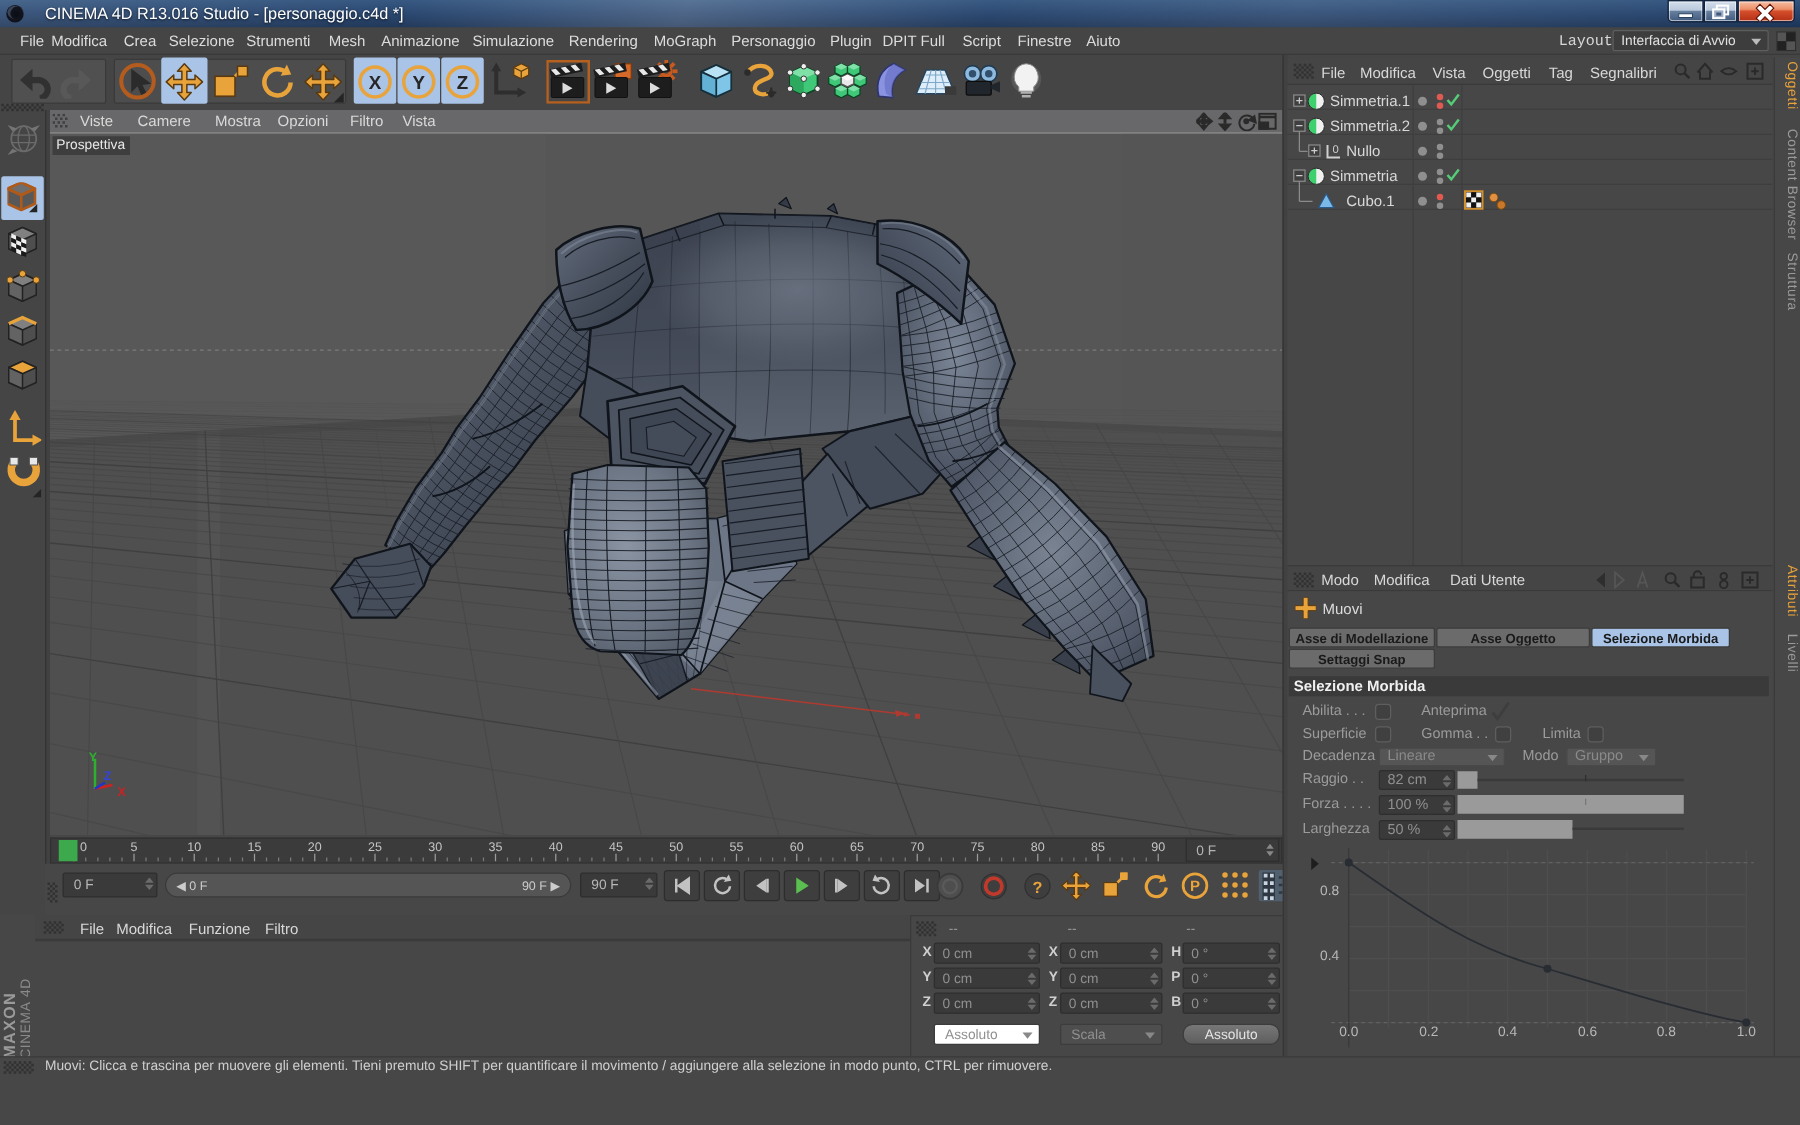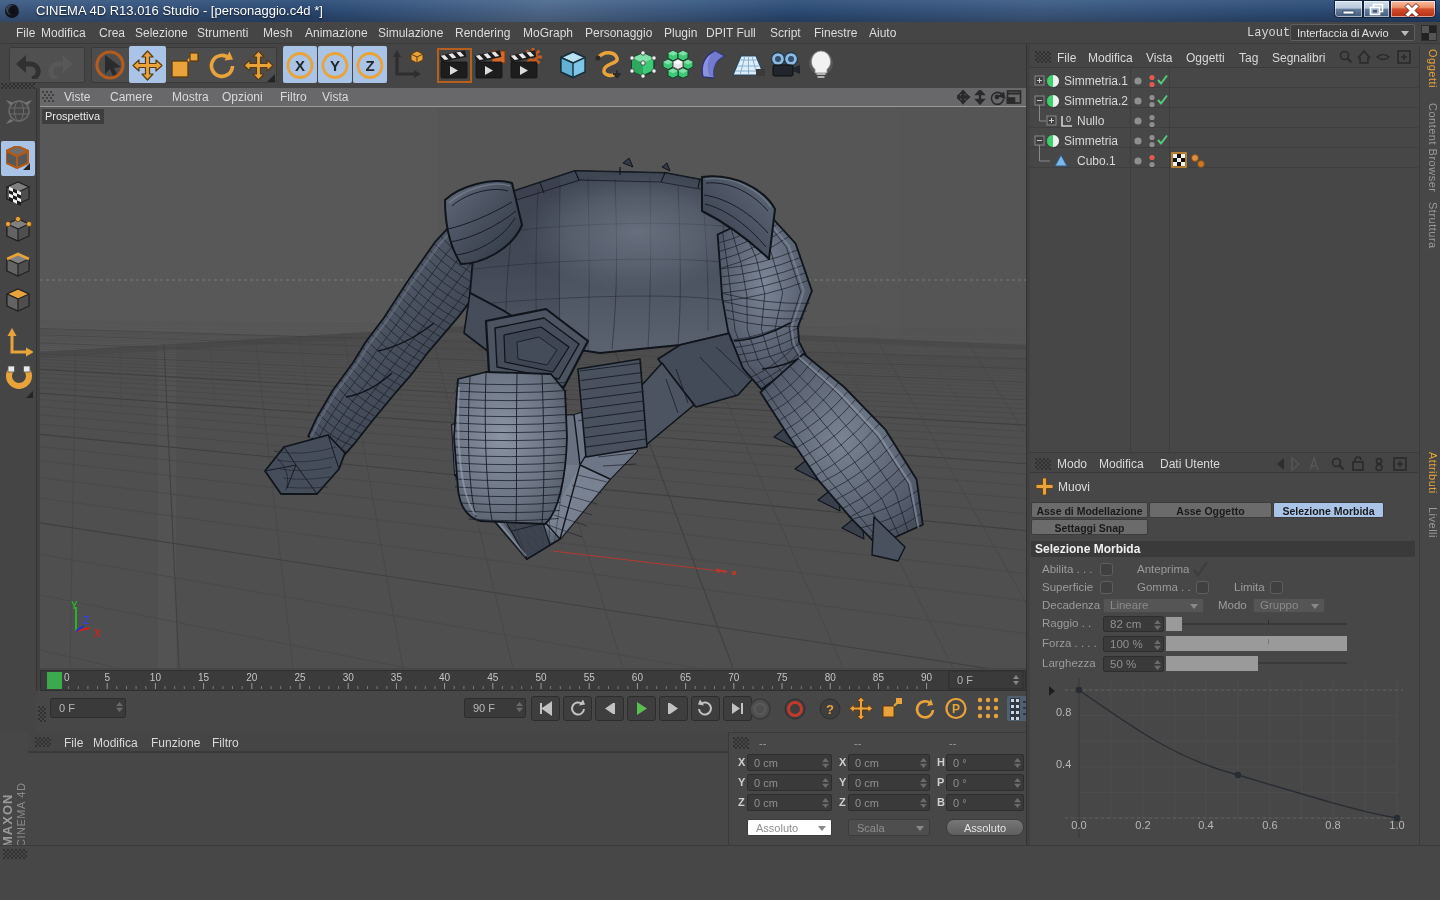--- a/index.html
+++ b/index.html
@@ -1257,20 +1257,24 @@
         <rect x="1" y="9.0" width="2" height="2" fill="#323232"></rect>
         <rect x="5" y="9.0" width="2" height="2" fill="#323232"></rect>
         <rect x="3" y="11.0" width="2" height="2" fill="#323232"></rect>
         <rect x="7" y="11.0" width="2" height="2" fill="#323232"></rect>
         <rect x="1" y="13.0" width="2" height="2" fill="#323232"></rect>
         <rect x="5" y="13.0" width="2" height="2" fill="#323232"></rect>
         <rect x="3" y="15.0" width="2" height="2" fill="#323232"></rect>
         <rect x="7" y="15.0" width="2" height="2" fill="#323232"></rect>
       </svg>
       <div class="inp spin" style="left:14px;top:7px;width:76px;height:20px;font-size:11px;padding:3px 0 0 8px;color:#b8b8b8">0 F</div>
+      <div class="abs" style="left:96px;top:7px;width:325px;height:20px;background:#555;border:1px solid #3a3a3a;border-radius:10px;color:#ccc;font-size:10px">
+<span class="abs" style="left:8px;top:4px">◀ 0 F</span>
+        <span class="abs" style="right:8px;top:4px">90 F ▶</span>
+      </div>
       <div class="inp spin" style="left:428px;top:7px;width:62px;height:20px;font-size:11px;padding:3px 0 0 8px;color:#b8b8b8">90 F</div>
       <div class="abs" style="left:495px;top:5px;width:29px;height:25px;background:#3e3e3e;border:1px solid #2d2d2d;border-radius:3px"></div>
       <svg class="abs" style="left:495px;top:5px" width="29" height="25">
         <path d="M10,7 v11 M20,7 l-8,5.5 l8,5.5 z" stroke="#c2c2c2" fill="#c2c2c2" stroke-width="2"></path>
       </svg>
       <div class="abs" style="left:527px;top:5px;width:29px;height:25px;background:#3e3e3e;border:1px solid #2d2d2d;border-radius:3px"></div>
       <svg class="abs" style="left:527px;top:5px" width="29" height="25">
         <path d="M19,8 a6,6 0 1 0 2,5" fill="none" stroke="#c2c2c2" stroke-width="2"></path>
         <path d="M16,9.5 l6,-1 l-2,-5 z" fill="#c2c2c2"></path>
       </svg>
@@ -1465,20 +1469,21 @@
         <rect x="15" y="7.0" width="2" height="2" fill="#323232"></rect>
         <rect x="19" y="7.0" width="2" height="2" fill="#323232"></rect>
         <rect x="23" y="7.0" width="2" height="2" fill="#323232"></rect>
         <rect x="1" y="9.0" width="2" height="2" fill="#323232"></rect>
         <rect x="5" y="9.0" width="2" height="2" fill="#323232"></rect>
         <rect x="9" y="9.0" width="2" height="2" fill="#323232"></rect>
         <rect x="13" y="9.0" width="2" height="2" fill="#323232"></rect>
         <rect x="17" y="9.0" width="2" height="2" fill="#323232"></rect>
         <rect x="21" y="9.0" width="2" height="2" fill="#323232"></rect>
       </svg>
+      <span class="abs" style="left:36px;top:1px">Muovi: Clicca e trascina per muovere gli elementi. Tieni premuto SHIFT per quantificare il movimento / aggiungere alla selezione in modo punto, CTRL per rimuovere.</span>
   </div>
 
   <div id="taskbar" class="abs">
       <svg class="abs" style="left:7px;top:1px" width="42" height="39">
 <defs>
           <radialGradient id="orb" cx="0.5" cy="0.35" r="0.75">
 <stop offset="0" stop-color="#3a5f93"></stop>
             <stop offset="0.7" stop-color="#1b3760"></stop>
             <stop offset="1" stop-color="#0d1c3a"></stop>
           </radialGradient>

